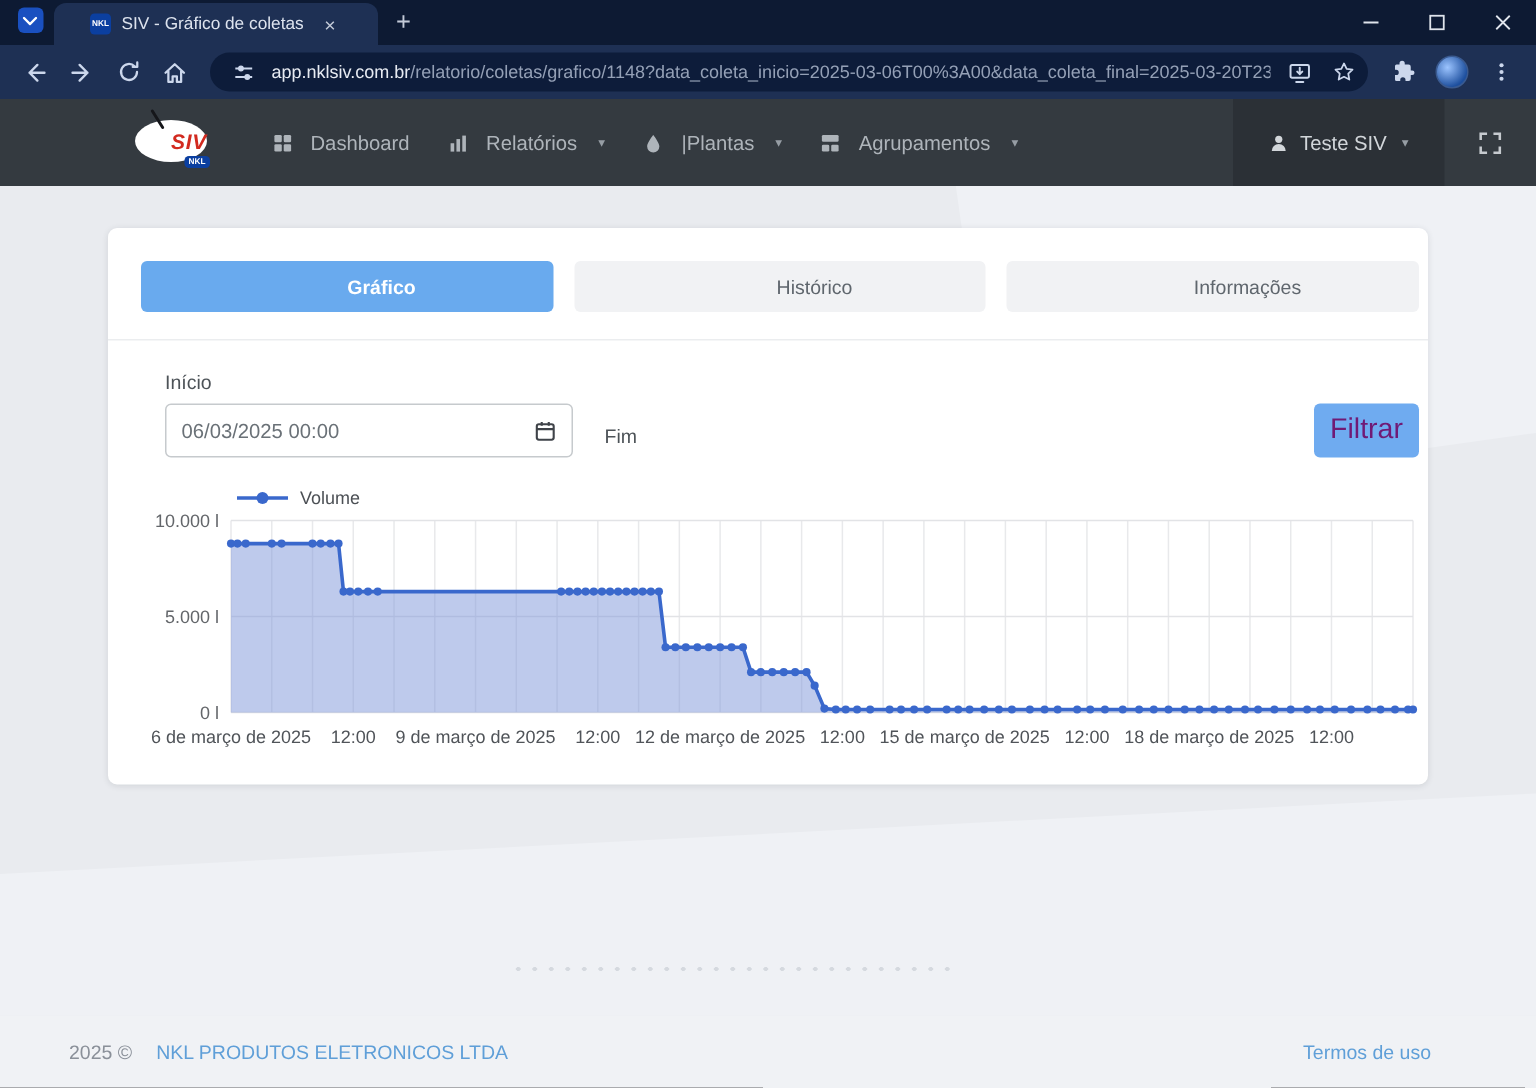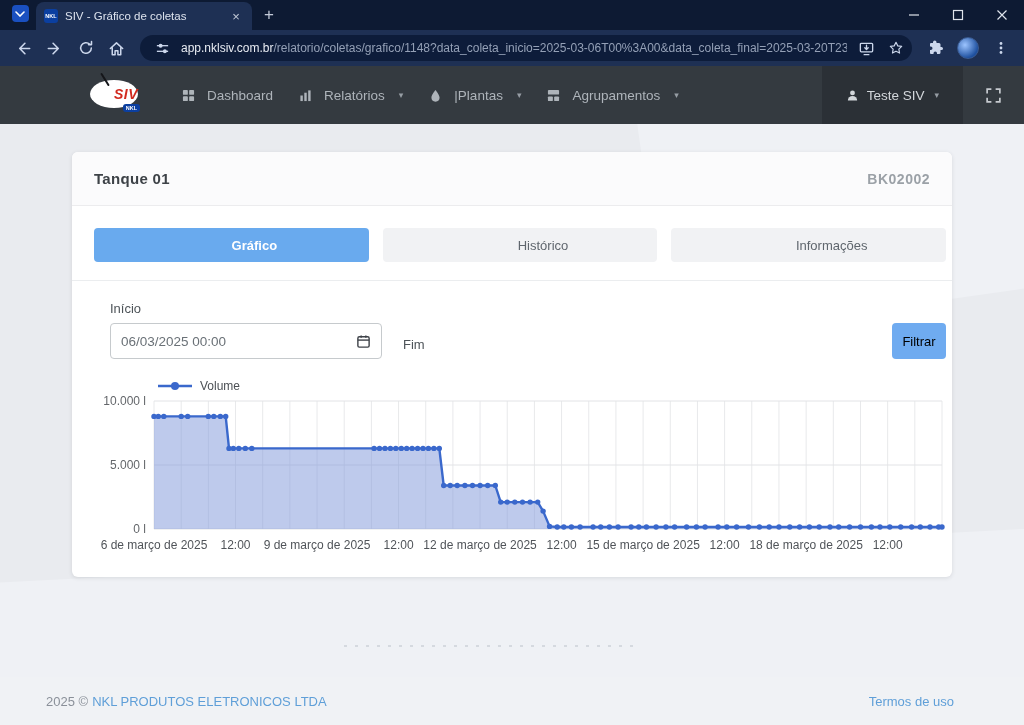--- a/index.html
+++ b/index.html
@@ -3,21 +3,21 @@
 <meta charset="utf-8">
 <style>
   * { margin:0; padding:0; box-sizing:border-box; }
   body { font-family:"Liberation Sans", sans-serif; background:#222; }
   .screen { width:1024px; height:725px; display:flex; flex-direction:column; overflow:hidden; background:#e9ebef; position:relative; }
 
   
   .tabstrip { height:30px; background:#0d1a33; display:flex; align-items:flex-end; flex-shrink:0; }
   .tabsearch { width:24px; height:24px; margin:0 4px 3px 8px; display:flex; align-items:center; justify-content:center; align-self:center; }
   .tabsearch .sq { width:17px; height:17px; background:#1a50c0; border-radius:4px; display:flex; align-items:center; justify-content:center; }
-  .tab { width:216px; height:28px; background:#1e3054; border-radius:8px 8px 0 0; display:flex; align-items:center; padding:0 8px; gap:7px; color:#dde3ee; }
+  .tab { width:216px; height:28px; background:#1e3054; border-radius:8px 8px 0 0; display:flex; align-items:center; padding:0 24px; gap:7px; color:#dde3ee; }
   .favicon { width:14px; height:14px; background:#0b3fa0; border-radius:3px; color:#fff; font-size:5.5px; font-weight:bold; display:flex; align-items:center; justify-content:center; flex-shrink:0; }
   .tab-title { font-size:11.5px; flex:1; white-space:nowrap; overflow:hidden; }
   .tab-close { width:16px; height:16px; border-radius:50%; display:flex; align-items:center; justify-content:center; font-size:13px; color:#c3cad8; cursor:pointer; }
   .newtab { width:26px; height:26px; color:#c3cad8; font-size:17px; display:flex; align-items:center; justify-content:center; align-self:center; margin-left:4px; cursor:pointer; }
   .win-controls { margin-left:auto; display:flex; align-self:stretch; }
   .win-btn { width:44px; display:flex; align-items:center; justify-content:center; color:#dfe4ec; cursor:pointer; }
 
   .toolbar { height:36px; background:#1e3054; display:flex; align-items:center; padding:0 10px; gap:4px; flex-shrink:0; }
   .tb-btn { width:27px; height:27px; border-radius:50%; display:flex; align-items:center; justify-content:center; color:#ccd7ec; cursor:pointer; flex-shrink:0; }
   .urlbar { flex:1; height:26px; background:#0d1c3a; border-radius:13px; display:flex; align-items:center; padding:0 5px 0 11px; gap:8px; margin:0 6px; min-width:0; cursor:text; }
@@ -58,29 +58,29 @@
   .tab-btn { flex:1; height:34px; border:none; border-radius:4px; font-size:13px; font-family:inherit; background:#f1f2f4; color:#5f666d; cursor:pointer;padding-left:46px; }
   .tab-btn.active { background:#69aaee; color:#fff; font-weight:bold; }
   .card-divider { border:none; border-top:1px solid #ebedef; margin-top:18px; }
 
   .filters { display:flex; align-items:flex-end; padding:20px 6px 0 38px; gap:21px; }
   .field { width:272px; }
   .field label { display:block; font-size:13px; color:#4d5358; margin-bottom:7px; }
   .inp { display:flex; align-items:center; height:36px; border:1px solid #c6cacd; border-radius:4px; padding:0 10px; background:#fff; }
   .inp input { border:none; outline:none; flex:1; font-size:13.5px; color:#6a7177; font-family:inherit; background:transparent; min-width:0; }
   .cal { color:#3f4349; display:flex; align-items:center; cursor:pointer; }
-  .filter-btn { margin-left:auto; width:54px; height:36px; background:#6fabf0; color:#000000; border:none; border-radius:4px; font-size:13px; font-family:inherit; cursor:pointer; }
+  .filter-btn { margin-left:auto; width:70px; height:36px; background:#6fabf0; color:#701a75; border:none; border-radius:4px; font-size:19px; font-family:inherit; cursor:pointer; }
 
   .chart-wrap { padding:18px 6px 16px 22px; }
   svg.chart { width:852px; display:block; }
 
   
   .footer { height:48px; background:#f0f2f5; display:flex; align-items:center; justify-content:space-between; padding:0 70px 0 46px; flex-shrink:0; font-size:13px; color:#8a9099; }
   .footer a { color:#5f9fd8; text-decoration:none; cursor:pointer; }
-  .footer-left { display:flex; gap:4px; align-items:flex-start; }
+  .footer-left { display:flex; gap:16px; align-items:flex-start; }
 
   svg { flex-shrink:0; }
 </style>
 </head>
 <body>
 
 <div class="screen">
 
   <div class="tabstrip">
     <div class="tabsearch">
@@ -243,24 +243,20 @@
         </svg>
     </div>
   </header>
 
   <main class="main">
     <div class="blob blob-top"></div>
     <div class="blob blob-bottom"></div>
     <div class="dots"></div>
 
     <section class="card">
-      <div class="card-head">
-        <h2 class="card-title">Tanque 01</h2>
-        <span class="card-code">BK02002</span>
-      </div>
 
       <div class="tabs-row">
         <button class="tab-btn active">Gráfico</button>
         <button class="tab-btn">Histórico</button>
         <button class="tab-btn">Informações</button>
       </div>
 
       <hr class="card-divider">
 
       <div class="filters">

